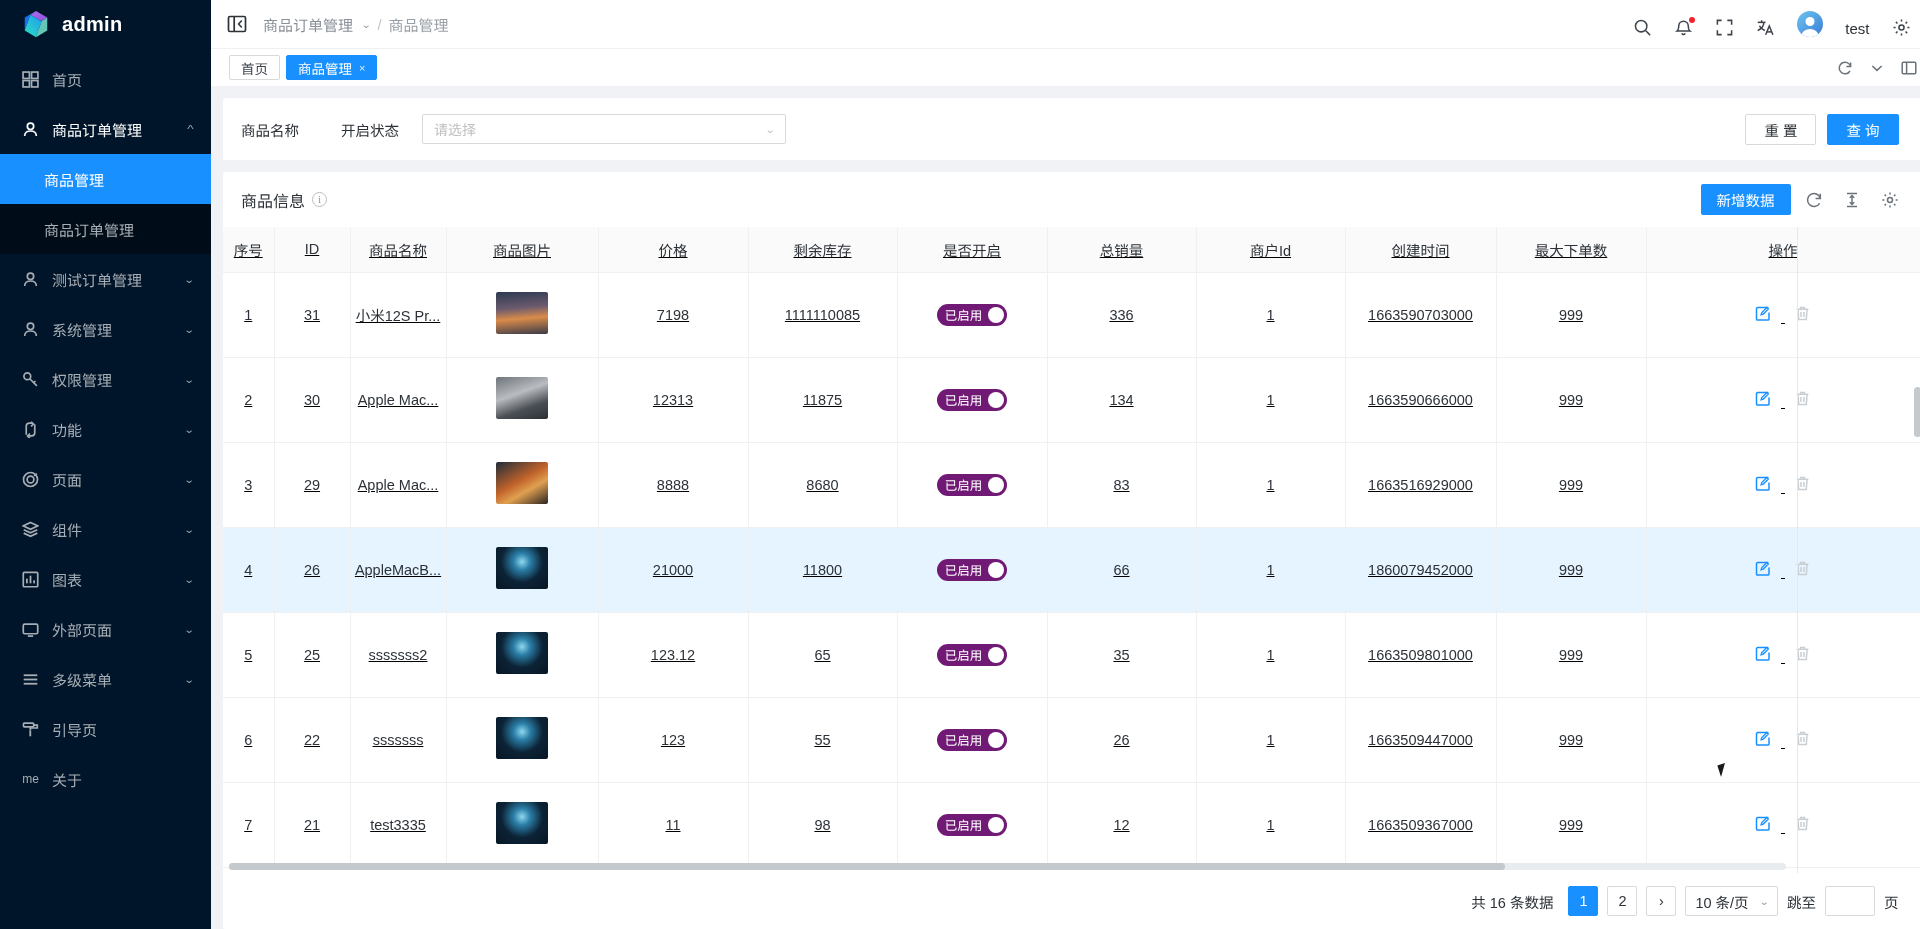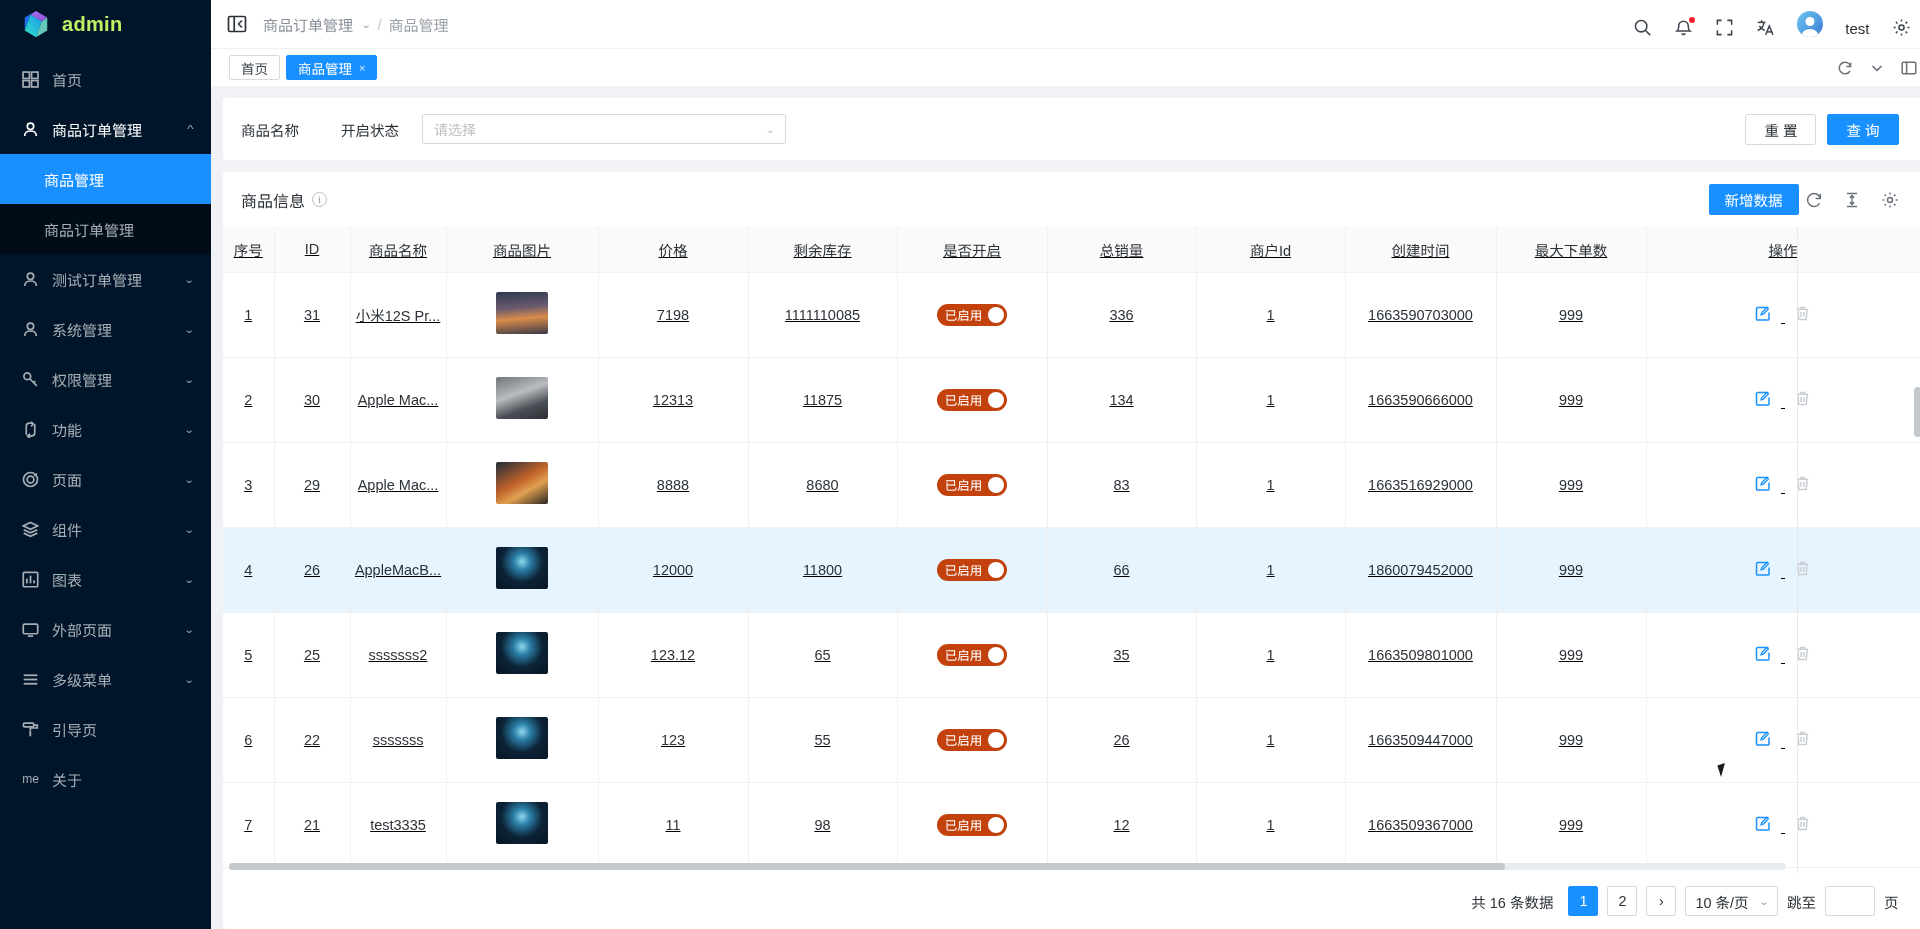--- a/index.html
+++ b/index.html
@@ -15,21 +15,21 @@
     width: 211px; min-width: 211px; height: 929px;
     background: #001529; color: #a6adb4;
     display: flex; flex-direction: column;
     overflow: hidden;
   }
   .logo-row {
     height: 48px; display: flex; align-items: center; gap: 11px;
     padding-left: 21px; flex-shrink: 0;
   }
   .logo-mark { width: 30px; height: 30px; position: relative; }
-  .logo-title { color: #bef264; font-size: 20px; font-weight: bold; letter-spacing: .3px; }
+  .logo-title { color: #ffffff; font-size: 20px; font-weight: bold; letter-spacing: .3px; }
   .menu { flex: 1; padding-top: 6px; }
   .menu-item {
     height: 50px; display: flex; align-items: center;
     padding-left: 22px; padding-right: 18px; gap: 13px;
     font-size: 15px; color: #a6adb4; cursor: pointer; position: relative;
   }
   .menu-item .ico {
     width: 17px; height: 17px; flex-shrink: 0;
     display: inline-flex; align-items: center; justify-content: center;
   }
@@ -134,21 +134,21 @@
   .info-ico {
     width: 15px; height: 15px; border: 1px solid #b9bec4; border-radius: 50%;
     font-size: 10px; color: #8a9099; display: inline-flex; align-items: center;
     justify-content: center; margin-left: 7px; font-family: "Liberation Serif", serif;
   }
   .tc-spacer { flex: 1; }
   .tc-actions { display: flex; align-items: center; gap: 20px; }
   .tc-actions .tb-ico svg { stroke: #6b7178; stroke-width: 1.5; width: 18px; height: 18px; }
   .tc-actions .tb-ico { width: 18px; height: 18px; }
   .btn-add { background:#1890ff; color:#fff; height:31px; padding:0 16px; border-radius:2px;
-             font-size:14.5px; display:inline-flex; align-items:center; margin-right: 6px; cursor:pointer;}
+             font-size:14.5px; display:inline-flex; align-items:center; margin-right: 14px; cursor:pointer;}
 
   .table-wrap { flex: 1; overflow: hidden; position: relative; min-height: 0; }
   table { border-collapse: collapse; width: 1697px; table-layout: fixed; text-decoration: underline; }
   thead th {
     background: #fafafa; color: #2c3238; font-size: 14.5px; font-weight: normal;
     height: 45px; border-bottom: 1px solid #eef0f2; border-right: 1px solid #f0f0f0;
     text-align: center;
   }
   tbody td {
     height: 85px; border-bottom: 1px solid #f0f0f0; border-right: 1px solid #f0f0f0;
@@ -158,21 +158,21 @@
   .thumb {
     width: 52px; height: 42px; border-radius: 2px; display: inline-block;
     background-size: cover; background-position: center;
   }
   .thumb.t1 { background: linear-gradient(175deg,#2d3a50 0%,#6b5a6e 38%,#d98b4a 62%,#3a3a48 100%); }
   .thumb.t2 { background: linear-gradient(160deg,#6e747a 0%,#b9bcc0 40%,#4a4f55 70%,#2c3035 100%); }
   .thumb.t3 { background: linear-gradient(150deg,#1f2c3a 0%,#c0622a 45%,#e0a050 65%,#2a2420 100%); }
   .thumb.t4 { background: radial-gradient(circle at 50% 35%, #8fd8ef 0%, #2b7fa8 22%, #0c2336 55%, #071624 100%); }
   .switch {
     display: inline-flex; align-items: center; height: 22px; min-width: 57px;
-    background: #c2410c; border-radius: 11px; padding: 0 3px 0 8px;
+    background: #701a75; border-radius: 11px; padding: 0 3px 0 8px;
     color: #fff; font-size: 12.5px; gap: 6px; cursor: pointer;
   }
   .switch .knob { width: 16px; height: 16px; background: #fff; border-radius: 50%; }
   .op-ico { width: 17px; height: 17px; display: inline-block; margin: 0 9px; cursor: pointer; }
   .op-ico svg { width: 17px; height: 17px; fill: none; stroke-width: 1.5; }
   .op-edit svg { stroke: #1890ff; }
   .op-del svg { stroke: #c9ced3; }
   .hscroll {
     position: absolute; left: 6px; right: 135px; bottom: 3px; height: 7px;
     background: #e9ecef; border-radius: 4px;
@@ -657,21 +657,21 @@
                         <path d="M10 7 V12"></path>
                       </svg></span>
                 </td>
               </tr>
 
               <tr class="sel">
                 <td>4</td>
                 <td>26</td>
                 <td>AppleMacB...</td>
                 <td><span class="thumb t4"></span></td>
-                <td>12000</td>
+                <td>21000</td>
                 <td>11800</td>
                 <td><span class="switch">
                       <span>已启用</span>
                       <span class="knob"></span>
                     </span></td>
                 <td>66</td>
                 <td>1</td>
                 <td>1860079452000</td>
                 <td>999</td>
                 <td>

